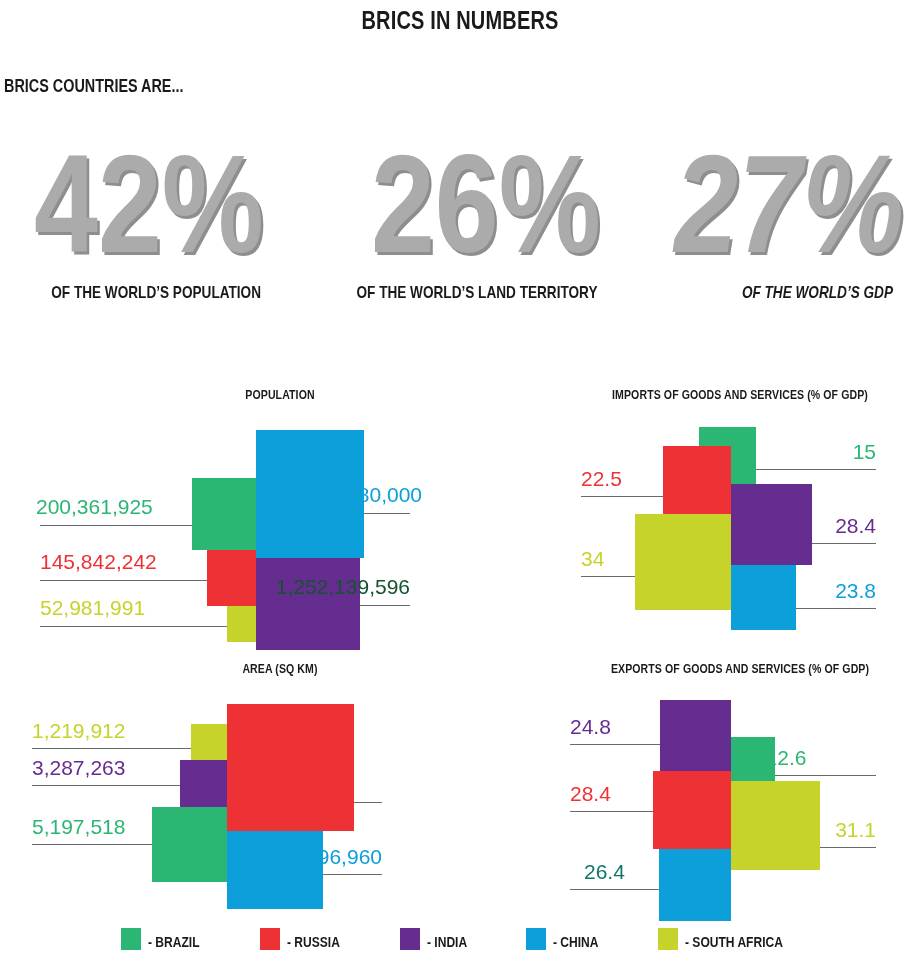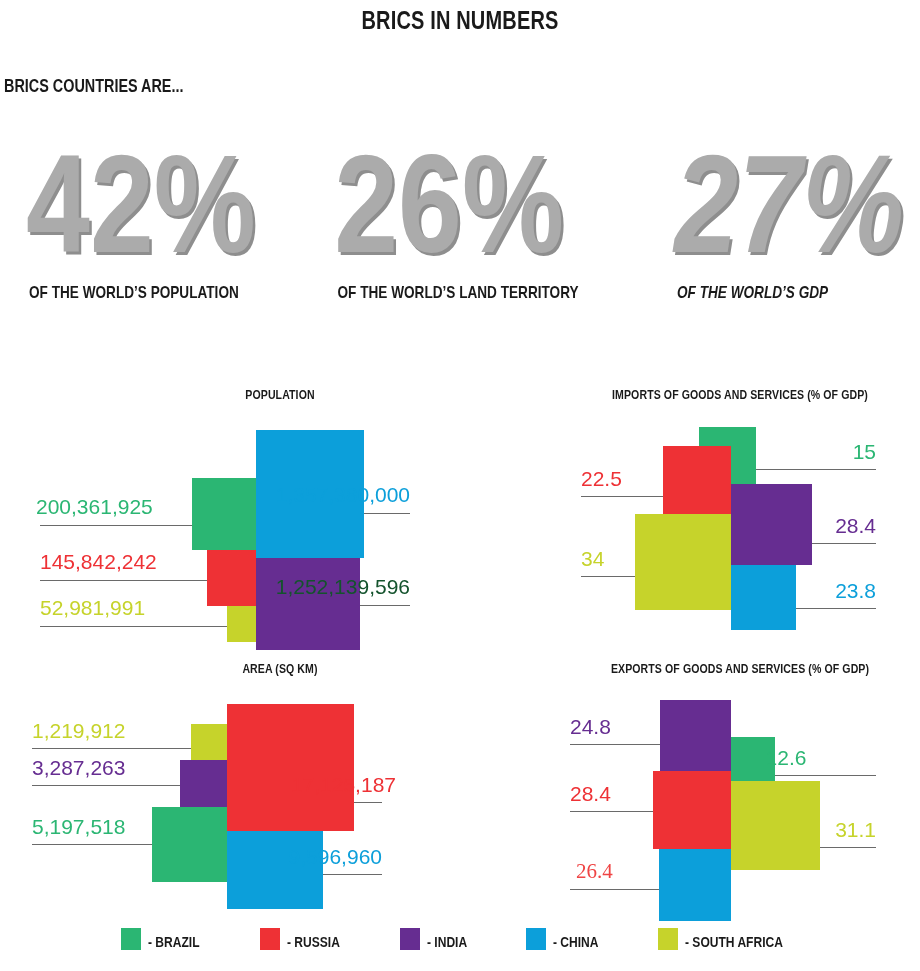--- a/index.html
+++ b/index.html
@@ -26,21 +26,21 @@
   .subhead{
     position:absolute;top:76px;left:4px;
     font-size:18px;font-weight:bold;
     color:#1a1a1a;
     transform:scaleX(.80);
     transform-origin:left top;
   }
 
   
   .pct-row{position:absolute;top:145px;left:0;width:920px;height:180px;}
-  .pct-block{position:absolute;top:0;text-align:left;}
+  .pct-block{position:absolute;top:0;text-align:right;}
   .pct-block .big{
     font-size:140px;line-height:118px;
     font-weight:bold;
     color:#ababab;
     transform:scaleX(.82);
     transform-origin:center top;
     text-shadow:3px 3px 0 #8e8e8e;
     white-space:nowrap;
   }
   .pct-block .cap{
@@ -130,21 +130,21 @@
         <div class="bar" style="left: 227px; top: 196px; width: 29px; height: 36px; background: rgb(198, 211, 43);"></div>
         <div class="bar" style="left: 256px; top: 20px; width: 108px; height: 128px; background: rgb(12, 159, 218);"></div>
         <div class="bar" style="left: 256px; top: 148px; width: 104px; height: 92px; background: rgb(102, 45, 145);"></div>
         <div class="lead" style="left: 40px; top: 115px; width: 152px; background: rgb(106, 106, 106);"></div>
         <div class="val l" style="top: 86px; left: 36px; color: rgb(43, 182, 115);">200,361,925</div>
         <div class="lead" style="left: 40px; top: 170px; width: 167px; background: rgb(106, 106, 106);"></div>
         <div class="val l" style="top: 141px; left: 40px; color: rgb(238, 49, 53);">145,842,242</div>
         <div class="lead" style="left: 40px; top: 216px; width: 187px; background: rgb(106, 106, 106);"></div>
         <div class="val l" style="top: 187px; left: 40px; color: rgb(198, 211, 43);">52,981,991</div>
         <div class="lead" style="left: 364px; top: 103px; width: 46px; background: rgb(106, 106, 106);"></div>
-        <div class="val r" style="top: 74px; left: 230px; width: 180px; color: rgb(12, 159, 218);">1,357,380,000</div>
+        <div class="val r" style="top: 74px; left: 242px; width: 180px; color: rgb(12, 159, 218);">1,357,380,000</div>
         <div class="lead" style="left: 360px; top: 195px; width: 50px; background: rgb(106, 106, 106);"></div>
         <div class="val r" style="top: 166px; left: 230px; width: 180px; color: #14532d;">1,252,139,596</div>
       </div>
   </div>
 
   <div class="chart" id="chart-imports">
     <div class="chart-title">IMPORTS OF GOODS AND SERVICES (% OF GDP)</div>
     <div class="plot">
         <div class="bar" style="left: 139px; top: 17px; width: 57px; height: 57px; background: rgb(43, 182, 115);"></div>
         <div class="bar" style="left: 103px; top: 36px; width: 68px; height: 68px; background: rgb(238, 49, 53);"></div>
@@ -172,40 +172,40 @@
         <div class="bar" style="left: 152px; top: 123px; width: 75px; height: 75px; background: rgb(43, 182, 115);"></div>
         <div class="bar" style="left: 227px; top: 20px; width: 127px; height: 127px; background: rgb(238, 49, 53);"></div>
         <div class="bar" style="left: 227px; top: 147px; width: 96px; height: 78px; background: rgb(12, 159, 218);"></div>
         <div class="lead" style="left: 32px; top: 64px; width: 159px; background: rgb(106, 106, 106);"></div>
         <div class="val l" style="top: 36px; left: 32px; color: rgb(198, 211, 43);">1,219,912</div>
         <div class="lead" style="left: 32px; top: 101px; width: 148px; background: rgb(106, 106, 106);"></div>
         <div class="val l" style="top: 73px; left: 32px; color: rgb(102, 45, 145);">3,287,263</div>
         <div class="lead" style="left: 32px; top: 160px; width: 120px; background: rgb(106, 106, 106);"></div>
         <div class="val l" style="top: 132px; left: 32px; color: rgb(43, 182, 115);">5,197,518</div>
         <div class="lead" style="left: 354px; top: 118px; width: 28px; background: rgb(106, 106, 106);"></div>
-        <div class="val r" style="top: 90px; left: 216px; width: 180px; color: rgb(238, 49, 53);">17,125,187</div>
+        <div class="val r" style="top: 90px; left: 188px; width: 180px; color: rgb(238, 49, 53); text-align: center;">17,125,187</div>
         <div class="lead" style="left: 323px; top: 190px; width: 59px; background: rgb(106, 106, 106);"></div>
         <div class="val r" style="top: 162px; left: 202px; width: 180px; color: rgb(12, 159, 218);">9,596,960</div>
       </div>
   </div>
 
   <div class="chart" id="chart-exports">
     <div class="chart-title">EXPORTS OF GOODS AND SERVICES (% OF GDP)</div>
     <div class="plot">
         <div class="bar" style="left: 100px; top: 16px; width: 71px; height: 71px; background: rgb(102, 45, 145);"></div>
         <div class="bar" style="left: 93px; top: 87px; width: 78px; height: 78px; background: rgb(238, 49, 53);"></div>
         <div class="bar" style="left: 99px; top: 165px; width: 72px; height: 72px; background: rgb(12, 159, 218);"></div>
         <div class="bar" style="left: 171px; top: 53px; width: 44px; height: 44px; background: rgb(43, 182, 115);"></div>
         <div class="bar" style="left: 171px; top: 97px; width: 89px; height: 89px; background: rgb(198, 211, 43);"></div>
         <div class="lead" style="left: 10px; top: 60px; width: 90px; background: rgb(106, 106, 106);"></div>
         <div class="val l" style="top: 32px; left: 10px; color: rgb(102, 45, 145);">24.8</div>
         <div class="lead" style="left: 10px; top: 127px; width: 83px; background: rgb(106, 106, 106);"></div>
         <div class="val l" style="top: 99px; left: 10px; color: rgb(238, 49, 53);">28.4</div>
         <div class="lead" style="left: 10px; top: 205px; width: 89px; background: rgb(106, 106, 106);"></div>
-        <div class="val l" style="top: 177px; left: 16px; color: #ef4444; font-family: Liberation Serif, serif;">26.4</div>
+        <div class="val l" style="top: 177px; left: 24px; color: #0f766e;">26.4</div>
         <div class="lead" style="left: 215px; top: 91px; width: 101px; background: rgb(106, 106, 106);"></div>
         <div class="val r" style="top: 63px; left: 136px; width: 180px; color: rgb(43, 182, 115); text-align: center;">12.6</div>
         <div class="lead" style="left: 260px; top: 163px; width: 56px; background: rgb(106, 106, 106);"></div>
         <div class="val r" style="top: 135px; left: 136px; width: 180px; color: rgb(198, 211, 43);">31.1</div>
       </div>
   </div>
 
   <div class="legend">
       <div class="legend-item">
         <span class="legend-swatch" style="background: rgb(43, 182, 115);"></span>

